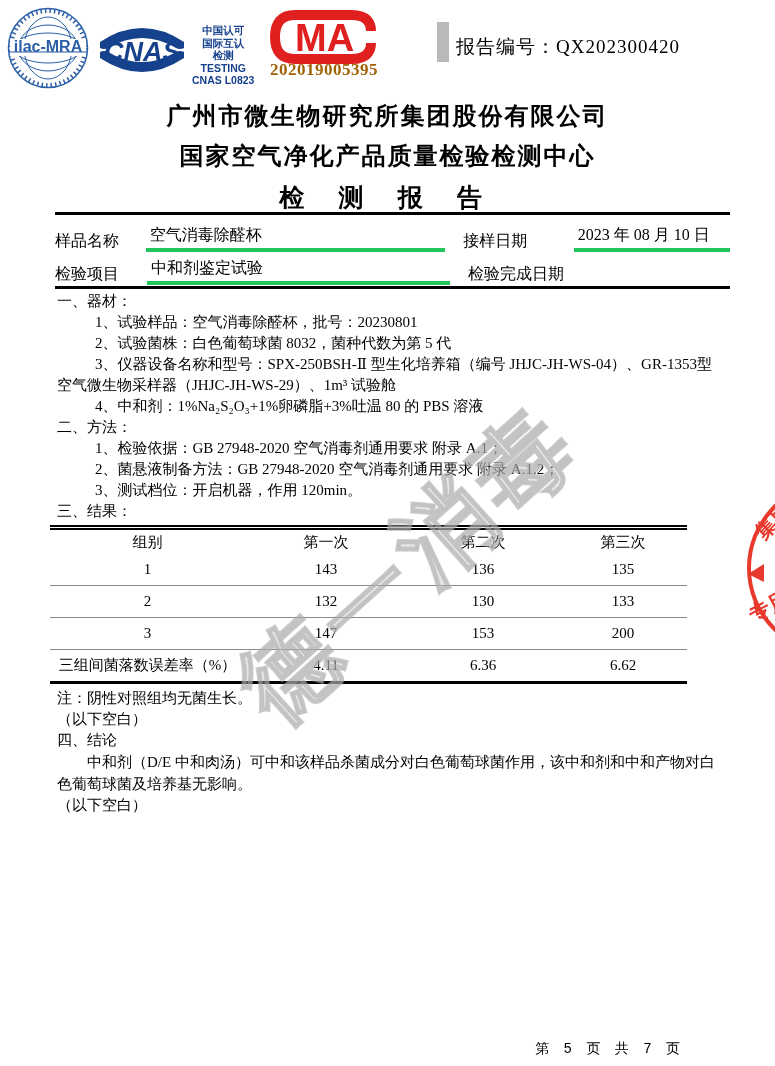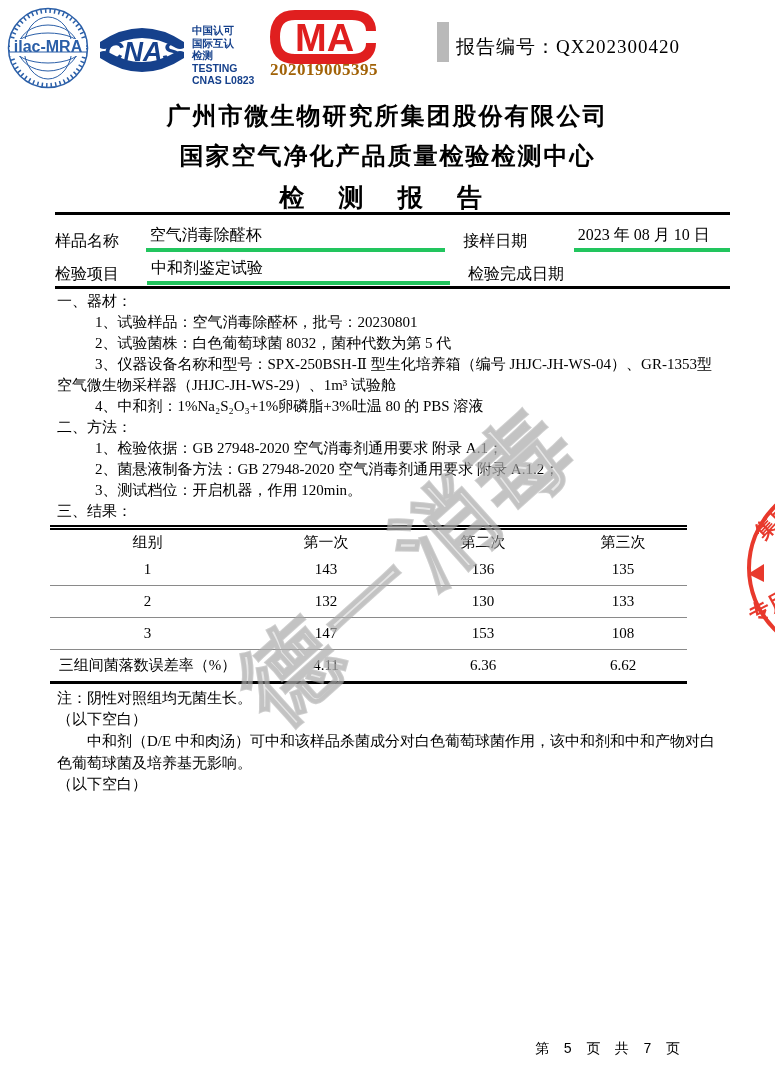--- a/index.html
+++ b/index.html
@@ -3,21 +3,21 @@
 <meta charset="utf-8">
 <style>
   html,body{margin:0;padding:0;background:#fff;overflow:hidden;}
   .page{position:relative;width:775px;height:1066px;background:#fff;
         font-family:"Liberation Serif","DejaVu Serif",serif;color:#000;overflow:hidden;}
 
   
   .ilac{position:absolute;left:6px;top:6px;}
   .cnas{position:absolute;left:96px;top:22px;}
   .cnas-txt{position:absolute;left:192px;top:24px;color:#16418c;font-family:"Liberation Sans",sans-serif;
-            font-size:10.5px;font-weight:bold;line-height:12.5px;}
+            font-size:10.5px;font-weight:bold;line-height:12.5px;text-align:center;}
   .cma{position:absolute;left:268px;top:8px;}
   .cma-num{position:absolute;left:270px;top:60px;color:#a16207;font-weight:bold;font-size:17px;
            font-family:"Liberation Serif",serif;letter-spacing:.5px;}
   .grey-bar{position:absolute;left:437px;top:22px;width:12px;height:40px;background:#b9b9b9;}
   .report-no{position:absolute;left:456px;top:34px;font-size:19px;letter-spacing:1px;}
 
   
   .t1{position:absolute;left:0;top:100px;width:775px;text-align:center;font-size:24px;font-weight:bold;letter-spacing:2px;}
   .t2{position:absolute;left:0;top:140px;width:775px;text-align:center;font-size:24px;font-weight:bold;letter-spacing:2px;}
   .t3{position:absolute;left:0;top:181px;width:775px;text-align:center;font-size:25px;font-weight:bold;letter-spacing:14px;}
@@ -174,33 +174,34 @@
       <tr class="dr">
         <td>2</td>
         <td>132</td>
         <td>130</td>
         <td>133</td>
       </tr>
       <tr class="dr">
         <td>3</td>
         <td>147</td>
         <td>153</td>
-        <td>108</td>
+        <td>200</td>
       </tr>
       <tr class="dr last">
         <td>三组间菌落数误差率（%）</td>
         <td>4.11</td>
         <td>6.36</td>
         <td>6.62</td>
       </tr>
     </tbody>
       </table>
 
     <p class="note">注：阴性对照组均无菌生长。</p>
     <p class="blank">（以下空白）</p>
+    <p class="sec-title">四、结论</p>
     <p class="concl-p">中和剂（D/E 中和肉汤）可中和该样品杀菌成分对白色葡萄球菌作用，该中和剂和中和产物对白色葡萄球菌及培养基无影响。</p>
     <p class="blank">（以下空白）</p>
   </div>
 
   <div class="watermark">德一消毒</div>
 
   <div class="stamp">
     <div class="stamp-ring"></div>
     <div class="stamp-t1">集团</div>
     <div class="stamp-star"></div>

